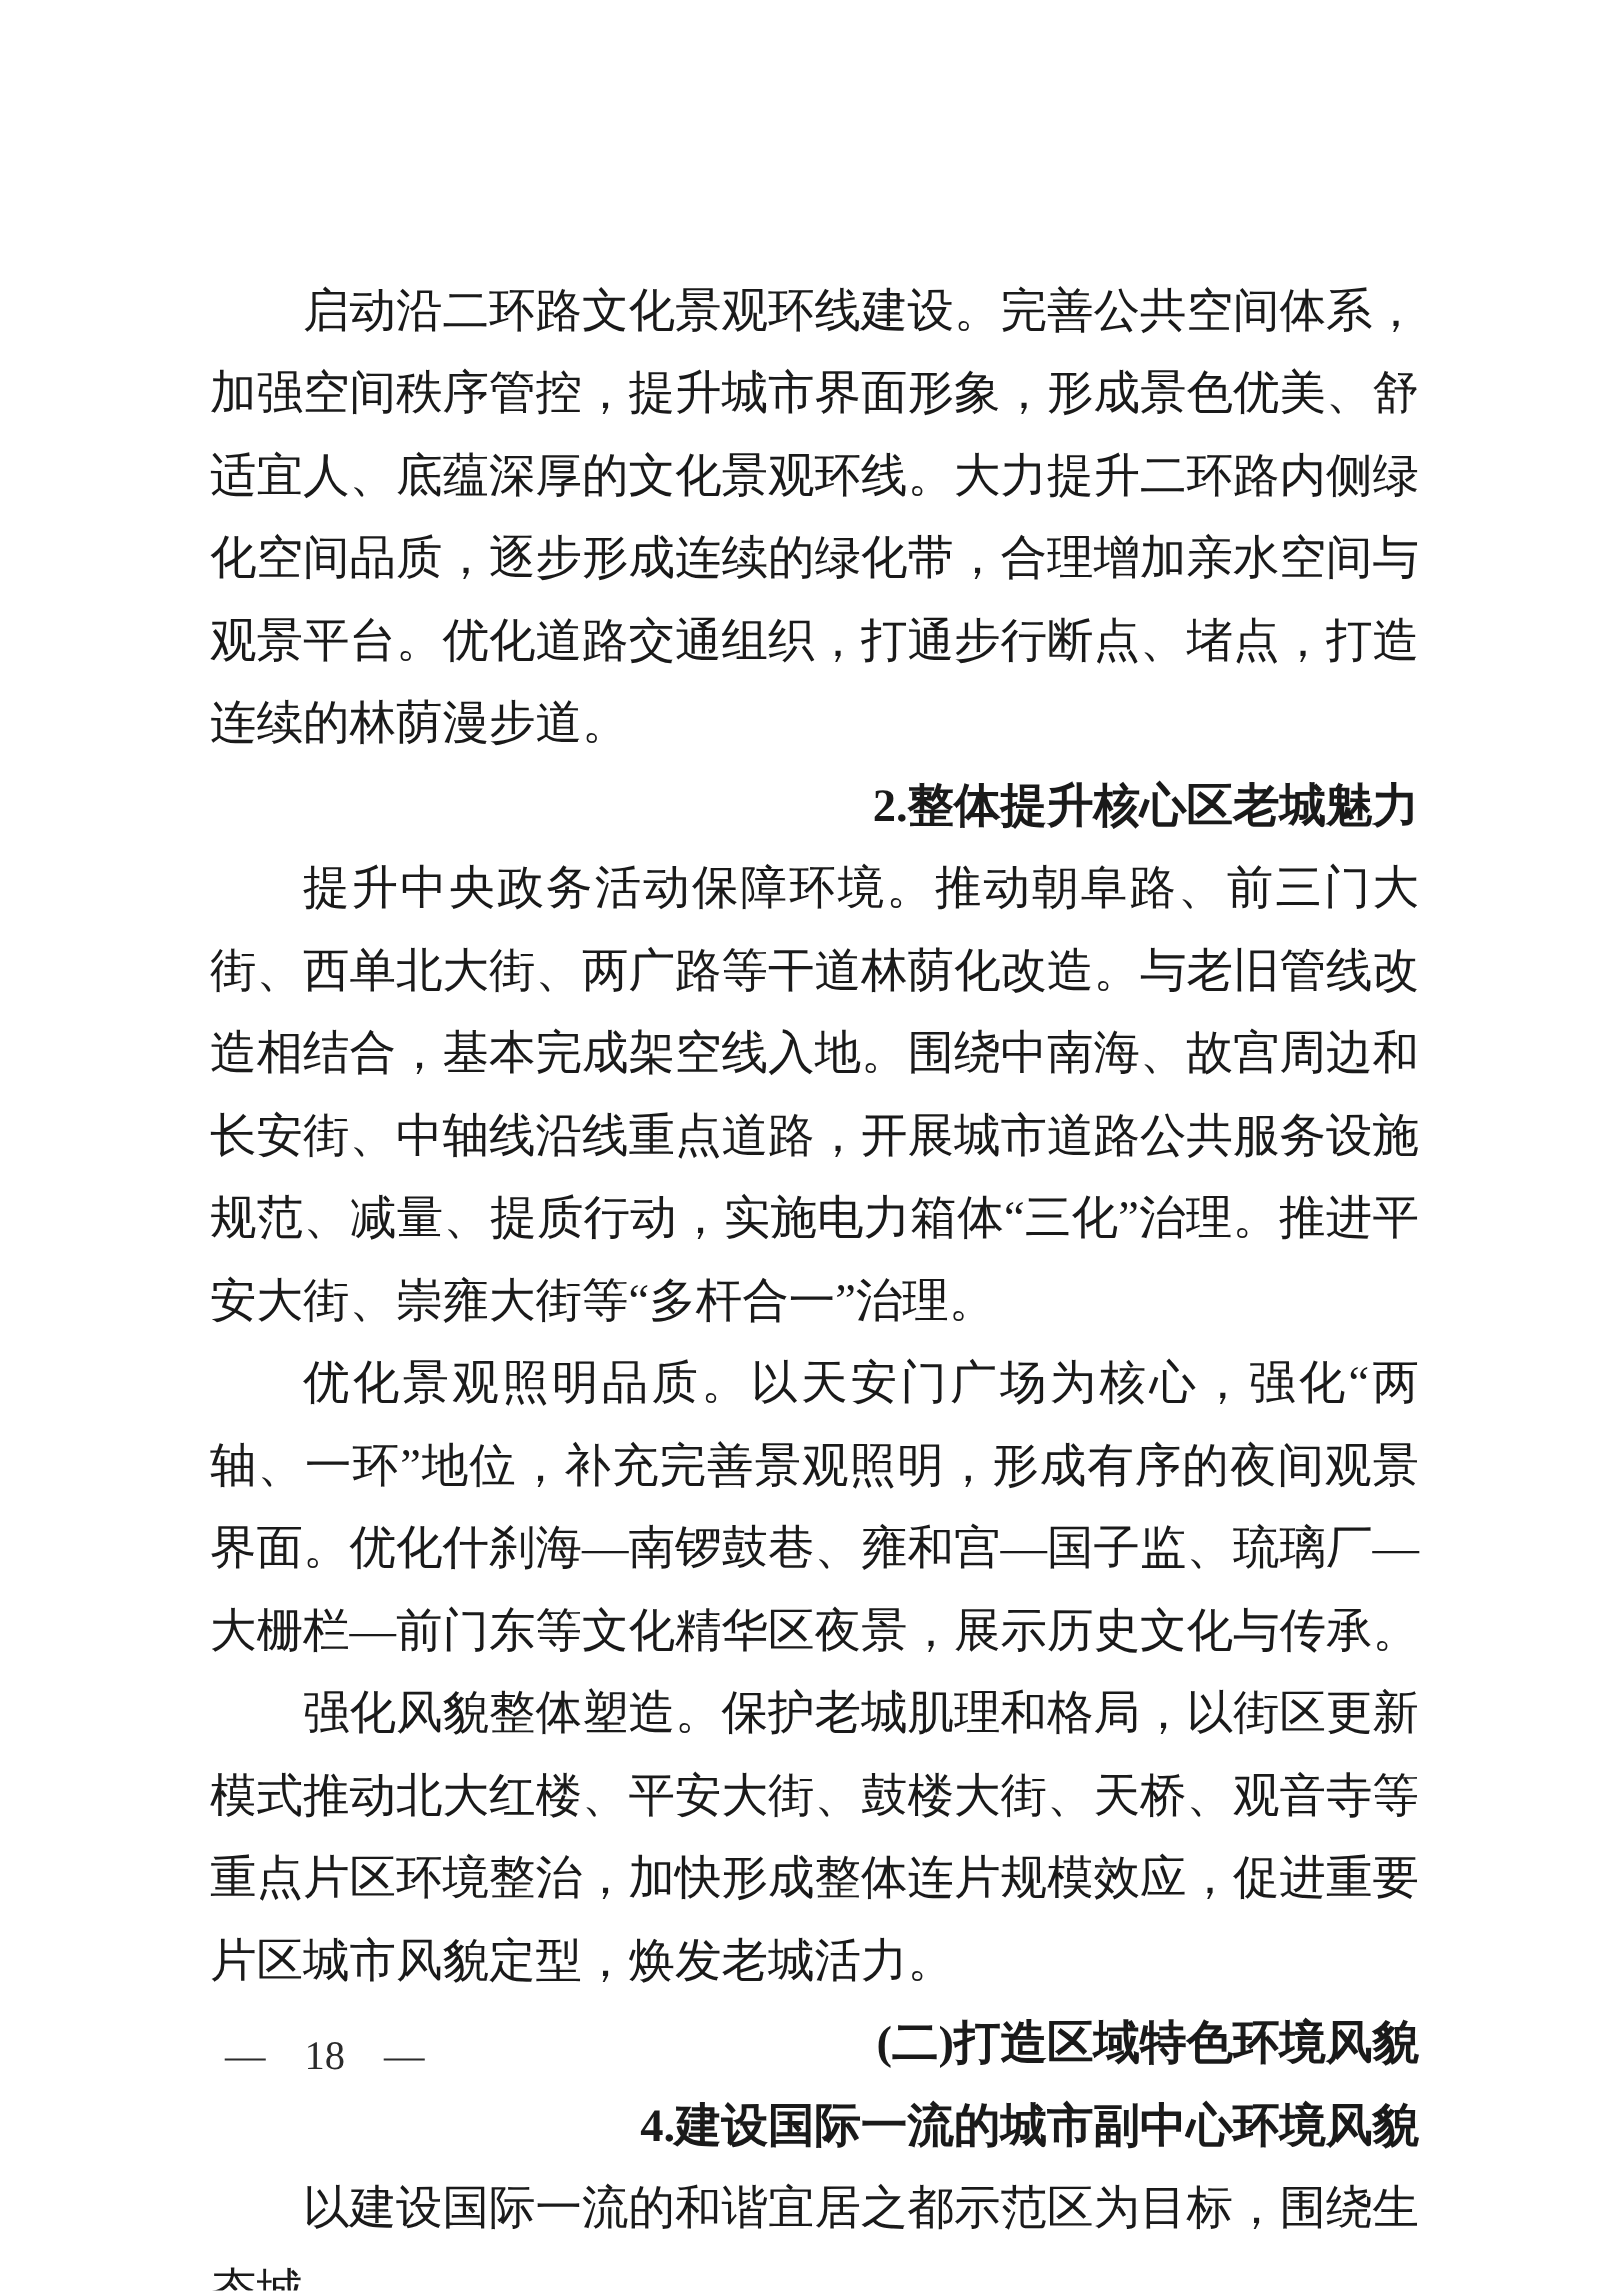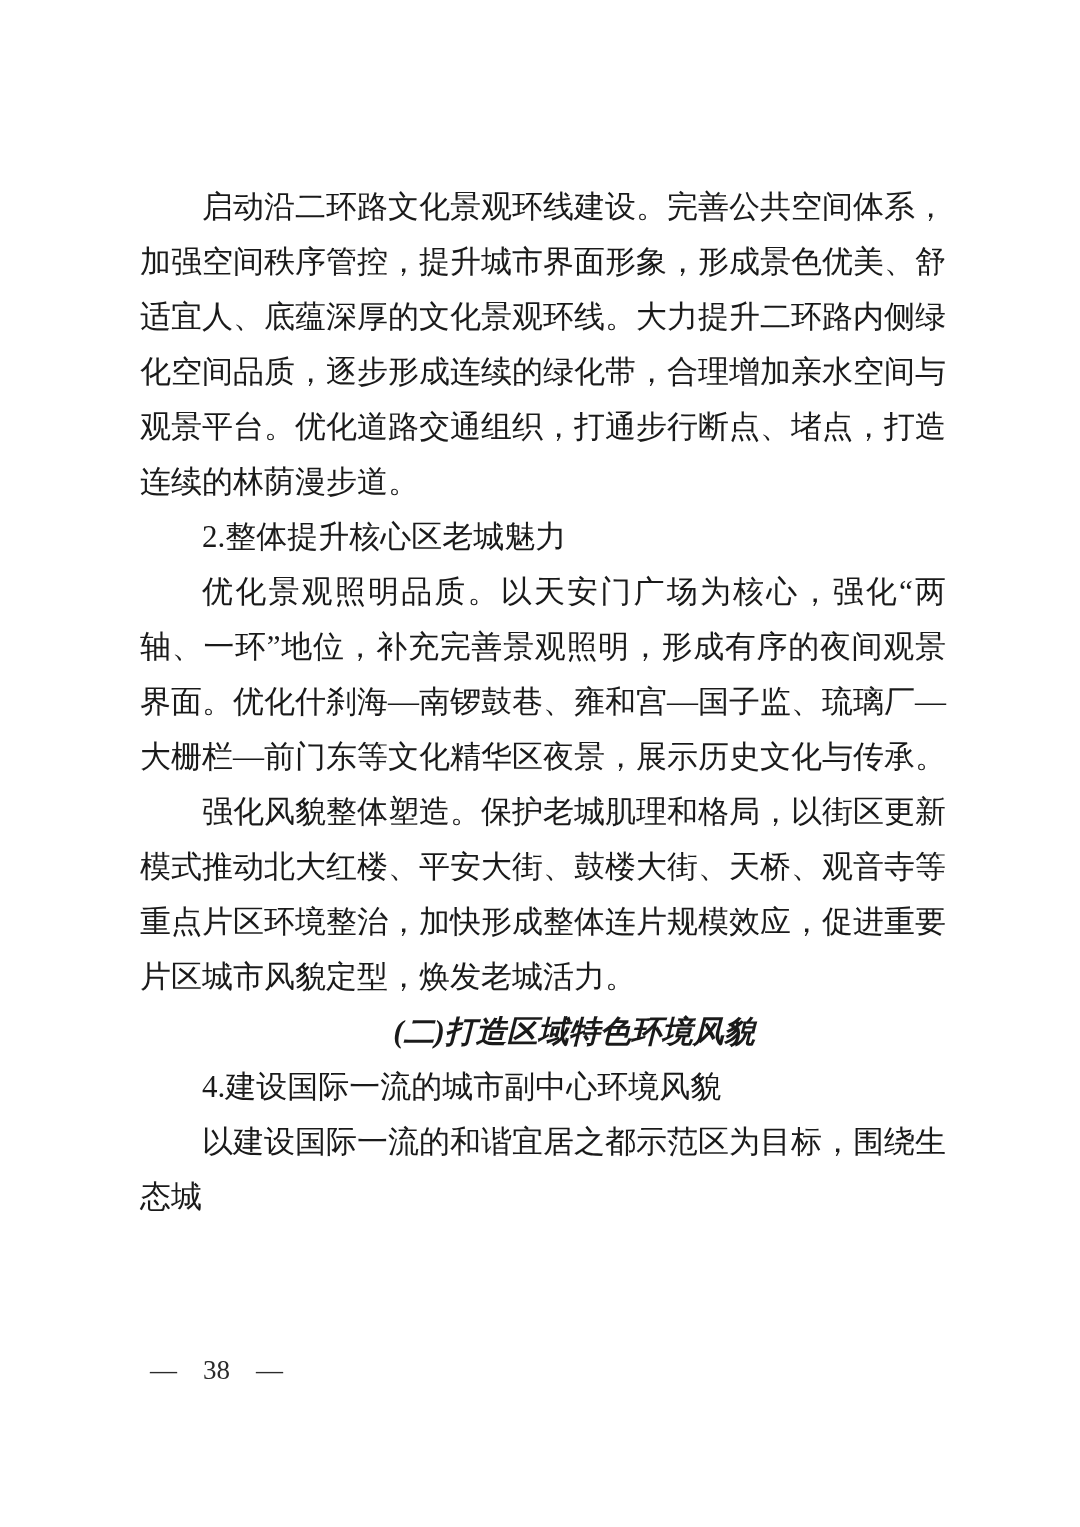--- a/index.html
+++ b/index.html
@@ -34,26 +34,25 @@
     text-align: justify;
     text-justify: inter-character;
   }
   .content p {
     margin: 0;
     padding: 0;
     text-indent: 2em;
   }
   .content p.heading-bold {
     font-weight: bold;
-    text-align: center;
-    font-style: italic;
+    text-align: right;
   }
   .content p.heading-plain {
-    font-weight: normal;
-    text-align: left;
+    font-weight: bold;
+    text-align: right;
   }
   .footer {
     position: absolute;
     left: 150px;
     top: 1347px;
     height: 44px;
     display: flex;
     align-items: center;
     gap: 26px;
     color: #2b2b2b;
@@ -65,26 +64,27 @@
   }
 </style>
 </head>
 <body>
 
 <div class="page">
 
   <div class="content">
     <p>启动沿二环路文化景观环线建设。完善公共空间体系，加强空间秩序管控，提升城市界面形象，形成景色优美、舒适宜人、底蕴深厚的文化景观环线。大力提升二环路内侧绿化空间品质，逐步形成连续的绿化带，合理增加亲水空间与观景平台。优化道路交通组织，打通步行断点、堵点，打造连续的林荫漫步道。</p>
     <p class="heading-plain">2.整体提升核心区老城魅力</p>
+    <p>提升中央政务活动保障环境。推动朝阜路、前三门大街、西单北大街、两广路等干道林荫化改造。与老旧管线改造相结合，基本完成架空线入地。围绕中南海、故宫周边和长安街、中轴线沿线重点道路，开展城市道路公共服务设施规范、减量、提质行动，实施电力箱体“三化”治理。推进平安大街、崇雍大街等“多杆合一”治理。</p>
     <p>优化景观照明品质。以天安门广场为核心，强化“两轴、一环”地位，补充完善景观照明，形成有序的夜间观景界面。优化什刹海—南锣鼓巷、雍和宫—国子监、琉璃厂—大栅栏—前门东等文化精华区夜景，展示历史文化与传承。</p>
     <p>强化风貌整体塑造。保护老城肌理和格局，以街区更新模式推动北大红楼、平安大街、鼓楼大街、天桥、观音寺等重点片区环境整治，加快形成整体连片规模效应，促进重要片区城市风貌定型，焕发老城活力。</p>
     <p class="heading-bold">(二)打造区域特色环境风貌</p>
     <p class="heading-plain">4.建设国际一流的城市副中心环境风貌</p>
     <p>以建设国际一流的和谐宜居之都示范区为目标，围绕生态城</p>
   </div>
 
   <div class="footer">
     <span class="dash">—</span>
-    <span class="num">38</span>
+    <span class="num">18</span>
     <span class="dash">—</span>
   </div>
 
 </div>
 
 </body></html>

